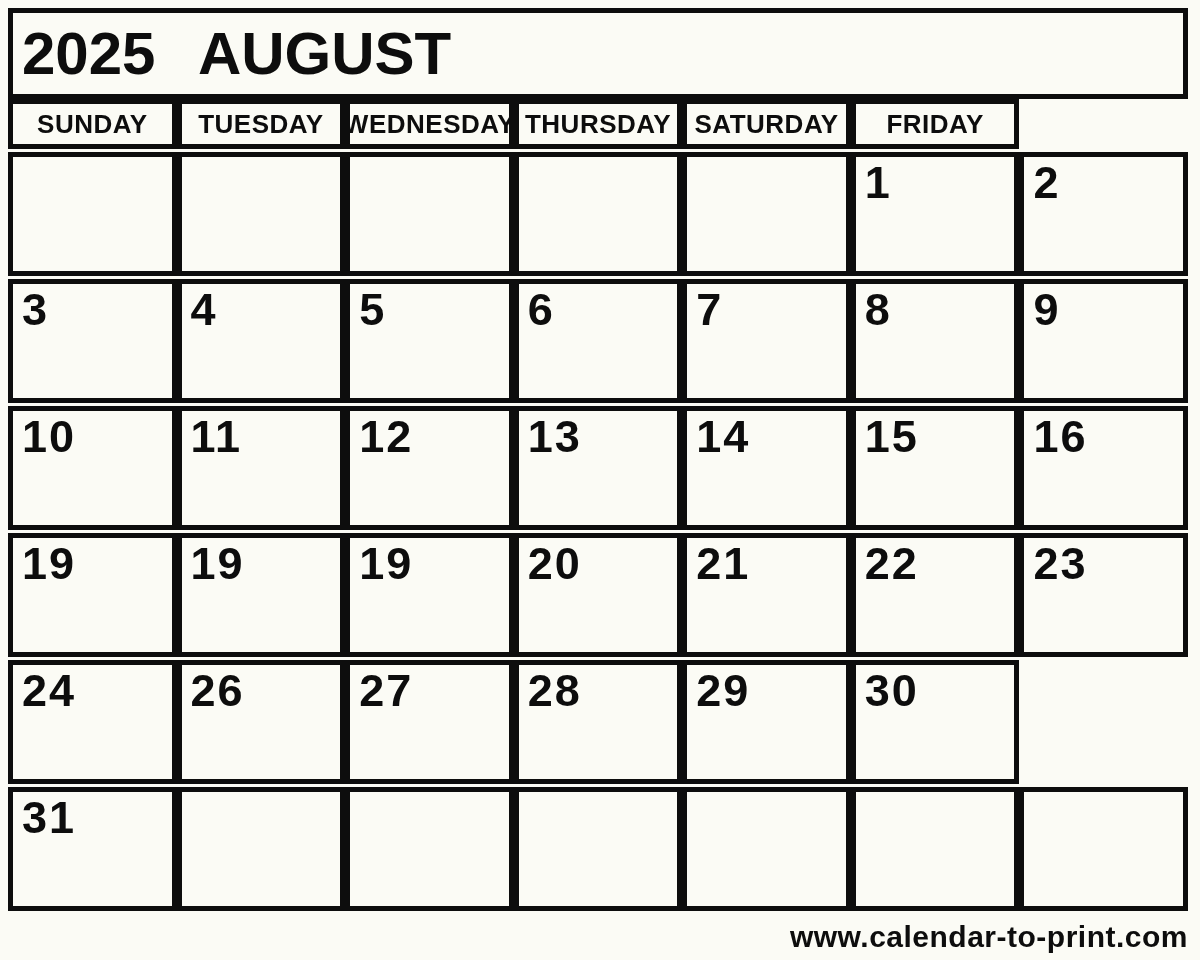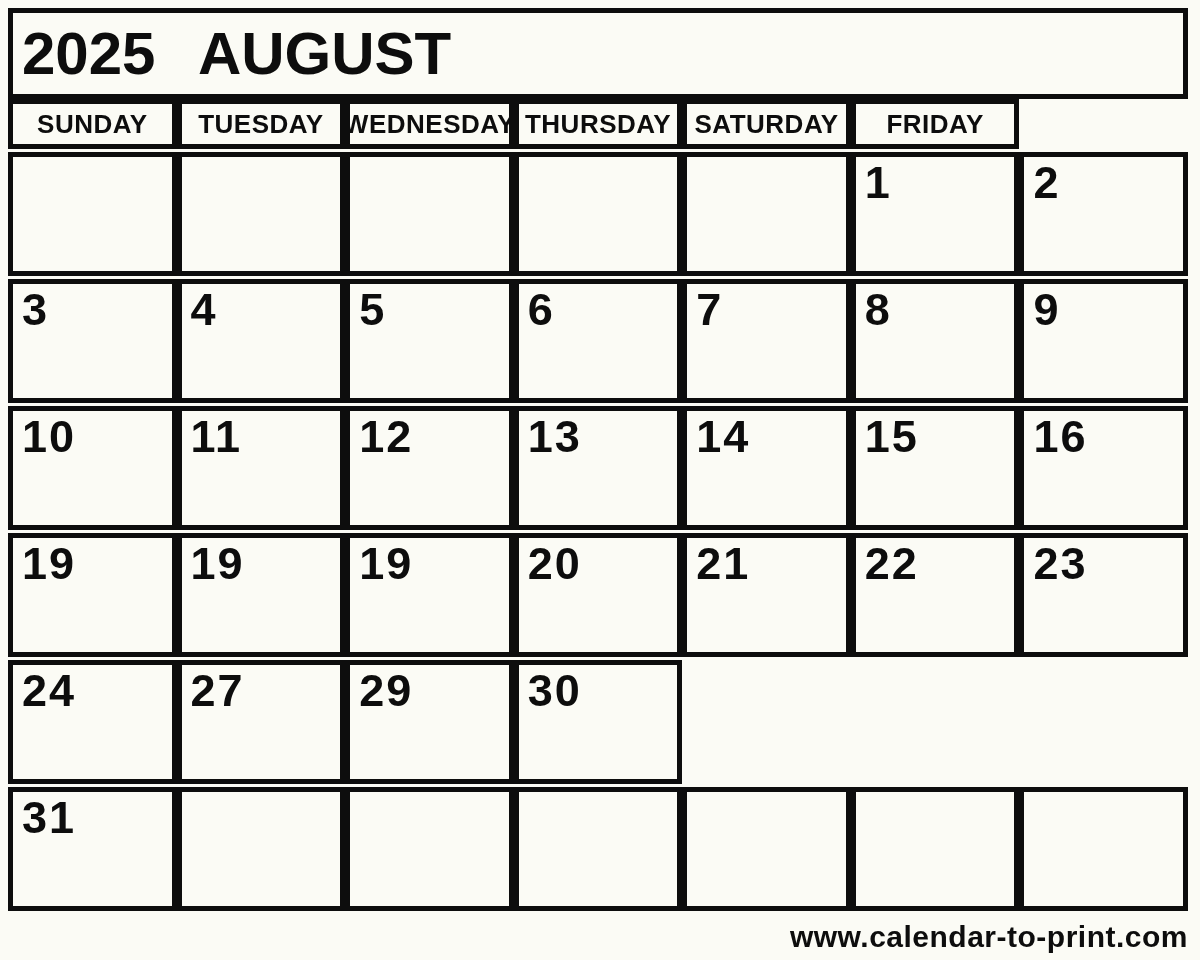--- a/index.html
+++ b/index.html
@@ -108,21 +108,23 @@
       <div class="dcell">19</div>
       <div class="dcell">19</div>
       <div class="dcell">20</div>
       <div class="dcell">21</div>
       <div class="dcell">22</div>
       <div class="dcell">23</div>
     </div>
 
     <div class="week-row">
       <div class="dcell">24</div>
+      <div class="dcell">26</div>
       <div class="dcell">27</div>
+      <div class="dcell">28</div>
       <div class="dcell">29</div>
       <div class="dcell">30</div>
     </div>
 
     <div class="week-row">
       <div class="dcell">31</div>
       <div class="dcell"></div>
       <div class="dcell"></div>
       <div class="dcell"></div>
       <div class="dcell"></div>

